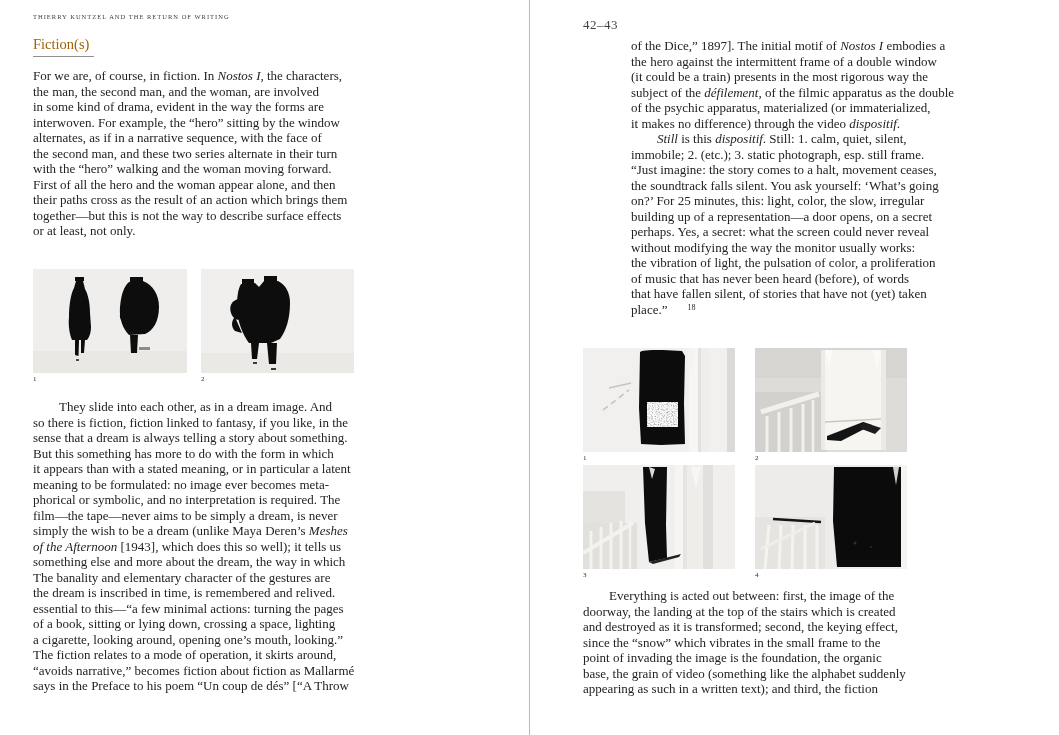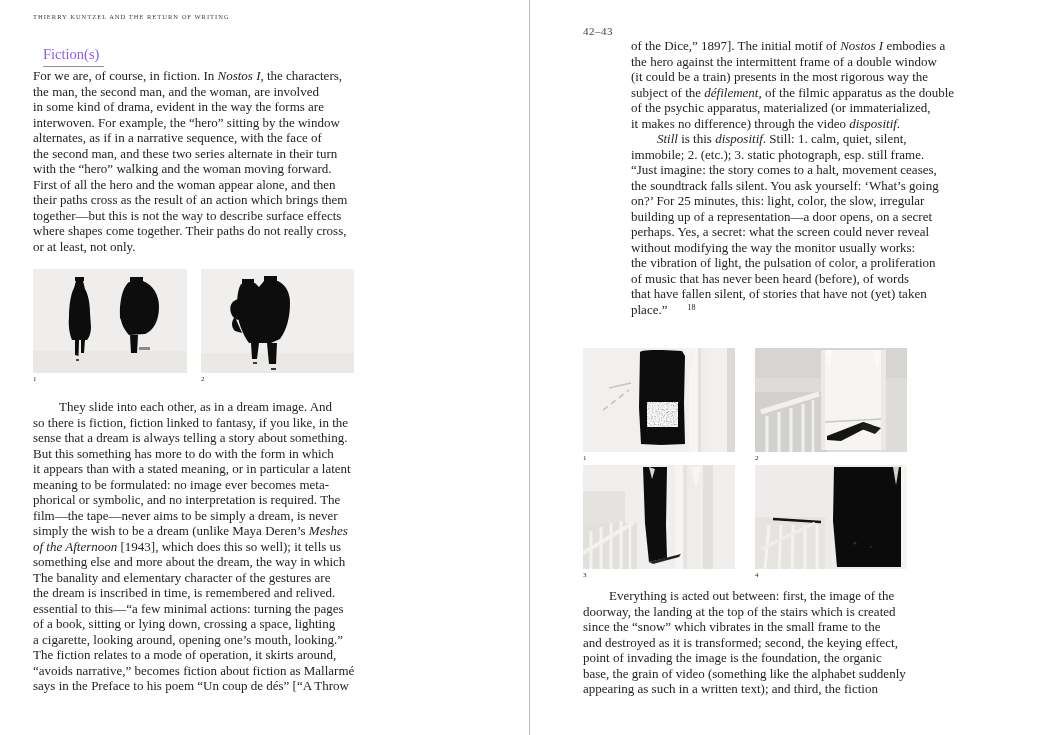--- a/index.html
+++ b/index.html
@@ -14,26 +14,26 @@
   .gutter {
     position: absolute; left: 529px; top: 0;
     width: 1px; height: 735px; background: #b9b9b9;
   }
   .running-head {
     position: absolute; top: 13px;
     font-size: 6.5px; letter-spacing: 1px;
     color: #3f3f3f; text-transform: uppercase;
   }
   .folio {
-    position: absolute; top: 25px; left: 583px;
-    font-size: 11px; letter-spacing: 0.5px; color: #3f3f3f;
+    position: absolute; top: 17px; left: 583px;
+    font-size: 13px; letter-spacing: 0.5px; color: #3f3f3f;
   }
   .heading {
     position: absolute; left: 33px; top: 36px;
-    margin: 10px; font-size: 14.5px; font-weight: 400; color: #8b5cf6;
+    margin: 0; font-size: 14.5px; font-weight: 400; color: #a16207;
     display: inline-block;
     border-bottom: 1.5px solid #8f8f8f;
     padding: 0 5px 3px 0;
   }
   .para { position: absolute; font-size: 13px; line-height: 15.5px; color: #232323; }
   .para .tline { white-space: nowrap; }
   .flow { position: absolute; font-size: 13px; line-height: 15.5px; color: #232323; }
   .flow .para { position: static; }
   .indent-first .tline:first-child { text-indent: 26px; font-family: Liberation Serif, serif; }
   sup { font-size: 8px; line-height: 0; vertical-align: 4px; padding-left: 20px; }
@@ -63,21 +63,20 @@
         <div class="tline">For we are, of course, in fiction. In <i>Nostos I</i>, the characters,</div>
         <div class="tline">the man, the second man, and the woman, are involved</div>
         <div class="tline">in some kind of drama, evident in the way the forms are</div>
         <div class="tline">interwoven. For example, the “hero” sitting by the window</div>
         <div class="tline">alternates, as if in a narrative sequence, with the face of</div>
         <div class="tline">the second man, and these two series alternate in their turn</div>
         <div class="tline">with the “hero” walking and the woman moving forward.</div>
         <div class="tline">First of all the hero and the woman appear alone, and then</div>
         <div class="tline">their paths cross as the result of an action which brings them</div>
         <div class="tline">together—but this is not the way to describe surface effects</div>
-        <div class="tline">where shapes come together. Their paths do not really cross,</div>
         <div class="tline">or at least, not only.</div>
       </div>
 
     <div class="figrow" style="left:33px; top:269px;">
       <figure class="fig">
         <svg width="154" height="104" viewBox="0 0 154 104">
           <rect width="154" height="104" fill="#efeeec"></rect>
           <rect y="82" width="154" height="22" fill="#e9e8e5"></rect>
           <rect x="42" y="8" width="9" height="4" fill="#0d0d0d"></rect>
           <path d="M43,12 L50,12 L52,20 C55,25 57,34 57,44 L58,58 C58,64 56,69 54,71 L39,71 C37,66 35,58 36,48 C36,36 38,24 41,19 Z" fill="#0d0d0d"></path>
@@ -250,20 +249,20 @@
           <line x1="62" y1="60" x2="62" y2="104" stroke="#f4f3f0" stroke-width="3"></line>
           <path d="M6,84 L60,58" stroke="#efeeeb" stroke-width="3" fill="none"></path>
         </svg>
         <figcaption>4</figcaption>
       </figure>
     </div>
 
     <div class="para indent-first" style="left:583px; top:588px;">
         <div class="tline">Everything is acted out between: first, the image of the</div>
         <div class="tline">doorway, the landing at the top of the stairs which is created</div>
+        <div class="tline">and destroyed as it is transformed; second, the keying effect,</div>
         <div class="tline">since the “snow” which vibrates in the small frame to the</div>
-        <div class="tline">and destroyed as it is transformed; second, the keying effect,</div>
         <div class="tline">point of invading the image is the foundation, the organic</div>
         <div class="tline">base, the grain of video (something like the alphabet suddenly</div>
         <div class="tline">appearing as such in a written text); and third, the fiction</div>
       </div>
   </section>
 </div>
 
 </body></html>

